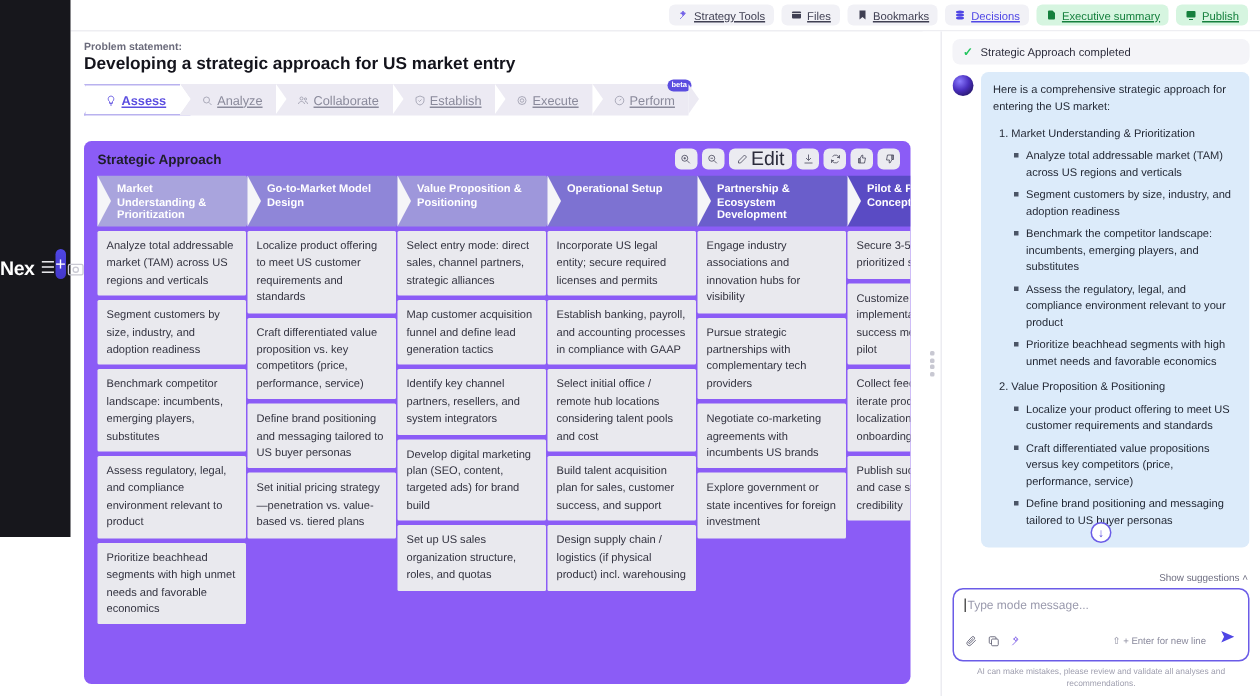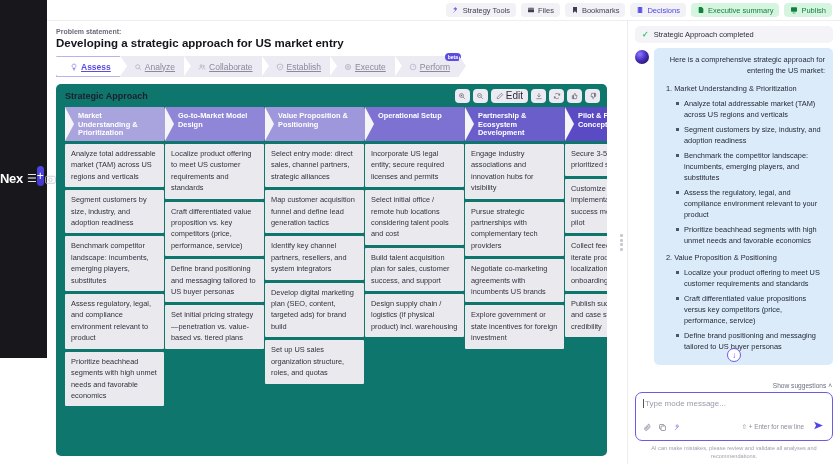--- a/index.html
+++ b/index.html
@@ -54,21 +54,21 @@
   .main { flex: 1 1 auto; display: flex; flex-direction: column; min-width: 0; background: #fff; }
 
   .topbar {
     height: 21px; flex: 0 0 21px; display: flex; align-items: center;
     justify-content: flex-end; gap: 5px; padding-right: 8px;
     border-bottom: 1px solid #eeeef2; background: #fff;
   }
   .pill {
     display: inline-flex; align-items: center; gap: 3px;
     height: 14px; padding: 0 6px; border-radius: 4px;
-    font-size: 7.5px; color: #3f3f52; background: #f1f1f6; white-space: nowrap;
+    font-size: 7.5px; color: #3f3f52; background: #f1f1f6; white-space: nowrap; text-decoration: underline;
   }
   .pill svg { width: 8px; height: 8px; }
   .pill.purple { color: #4f46e5; }
   .pill.purple svg { fill: #4f46e5; }
   .pill.green { background: #d6f5e0; color: #15803d; }
   .pill.green svg { fill: #15803d; }
   .pill svg.ink { fill: #3f3f52; }
 
   .content { flex: 1 1 auto; display: flex; min-height: 0; }
 
@@ -108,36 +108,36 @@
     background: #5b4de0; color: #fff; font-size: 5px; border-radius: 6px;
     padding: 1px 3px; font-weight: bold;
   }
   .step-frame-act {
     position:absolute; left:0; top:0; bottom:0; right:-7px;
     border:1px solid #b9b2ef; border-right:none; pointer-events:none;
   }
 
   
   .card {
-    margin-top: 7px; background: #0f766e; border-radius: 5px;
+    margin-top: 17px; background: #8b5cf6; border-radius: 5px;
     flex: 1 1 auto; min-height: 0; display: flex; flex-direction: column;
     overflow: hidden; margin-bottom: 8px;
   }
   .card-head {
     height: 23px; flex: 0 0 23px; display: flex; align-items: center;
     padding: 0 7px 0 9px;
   }
   .card-title { font-size: 9px; font-weight: bold; color: #1e1e2a; }
   .card-tools { margin-left: auto; display: flex; align-items: center; gap: 3px; }
   .tool {
     width: 15px; height: 14px; border-radius: 4px; background: #ebebf1;
     display: flex; align-items: center; justify-content: center;
   }
   .tool svg { width: 8px; height: 8px; fill: none; stroke: #3d3d52; stroke-width: 1.5; }
-  .tool.wide { width: auto; padding: 0 5px; gap: 2px; font-size: 10px; color: #2b2b3b; }
+  .tool.wide { width: auto; padding: 0 5px; gap: 2px; font-size: 13px; color: #2b2b3b; }
 
   
   .matrix { flex: 1 1 auto; min-height: 0; overflow: hidden; padding: 0 0 0 9px; }
   .mat-head { display: flex; height: 34px; }
   .mcol-head {
     position: relative; width: 99px; flex: 0 0 99px;
     color: #fff; font-size: 7.4px; line-height: 8.6px; font-weight: bold;
     padding: 5px 9px 0 13px; margin-right: 1px;
   }
   .mcol-head::after {
@@ -183,21 +183,21 @@
   .chat-scroll { flex: 1 1 auto; min-height: 0; overflow: hidden; margin-top: 5px; position: relative; }
   .msg-row { display: flex; gap: 5px; align-items: flex-start; }
   .msg-avatar {
     width: 14px; height: 14px; border-radius: 50%; flex: 0 0 14px; margin-top: 2px;
     background: radial-gradient(circle at 35% 30%, #8b7bff 0%, #4a2fbf 45%, #150a3d 100%);
   }
   .bubble {
     background: #dcebfa; border-radius: 5px; padding: 6px 8px 7px 8px;
     font-size: 7.4px; line-height: 11px; color: #1f2430; flex: 1 1 auto;
   }
-  .bubble p { margin-bottom: 7px; text-align: right; }
+  .bubble p { margin-bottom: 7px; }
   .bubble ol { margin: 0 0 2px 0; padding-left: 12px; }
   .bubble ol > li { margin-bottom: 4px; font-weight: normal; }
   .bubble ul { list-style: none; margin: 3px 0 6px 0; padding-left: 10px; }
   .bubble ul > li { position: relative; padding-left: 8px; margin-bottom: 4px; }
   .bubble ul > li::before {
     content: ""; position: absolute; left: 0; top: 4px;
     width: 3px; height: 3px; background: #4b5566;
   }
   .scroll-down {
     position: absolute; left: 50%; transform: translateX(-50%);
@@ -453,20 +453,21 @@
                 </div>
                 <div class="mcol">
                   <div class="mcell">Select entry mode: direct sales, channel partners, strategic alliances</div>
                   <div class="mcell">Map customer acquisition funnel and define lead generation tactics</div>
                   <div class="mcell">Identify key channel partners, resellers, and system integrators</div>
                   <div class="mcell">Develop digital marketing plan (SEO, content, targeted ads) for brand build</div>
                   <div class="mcell">Set up US sales organization structure, roles, and quotas</div>
                 </div>
                 <div class="mcol">
                   <div class="mcell">Incorporate US legal entity; secure required licenses and permits</div>
+                  <div class="mcell">Establish banking, payroll, and accounting processes in compliance with GAAP</div>
                   <div class="mcell">Select initial office / remote hub locations considering talent pools and cost</div>
                   <div class="mcell">Build talent acquisition plan for sales, customer success, and support</div>
                   <div class="mcell">Design supply chain / logistics (if physical product) incl. warehousing</div>
                 </div>
                 <div class="mcol">
                   <div class="mcell">Engage industry associations and innovation hubs for visibility</div>
                   <div class="mcell">Pursue strategic partnerships with complementary tech providers</div>
                   <div class="mcell">Negotiate co-marketing agreements with incumbents US brands</div>
                   <div class="mcell">Explore government or state incentives for foreign investment</div>
                 </div>

